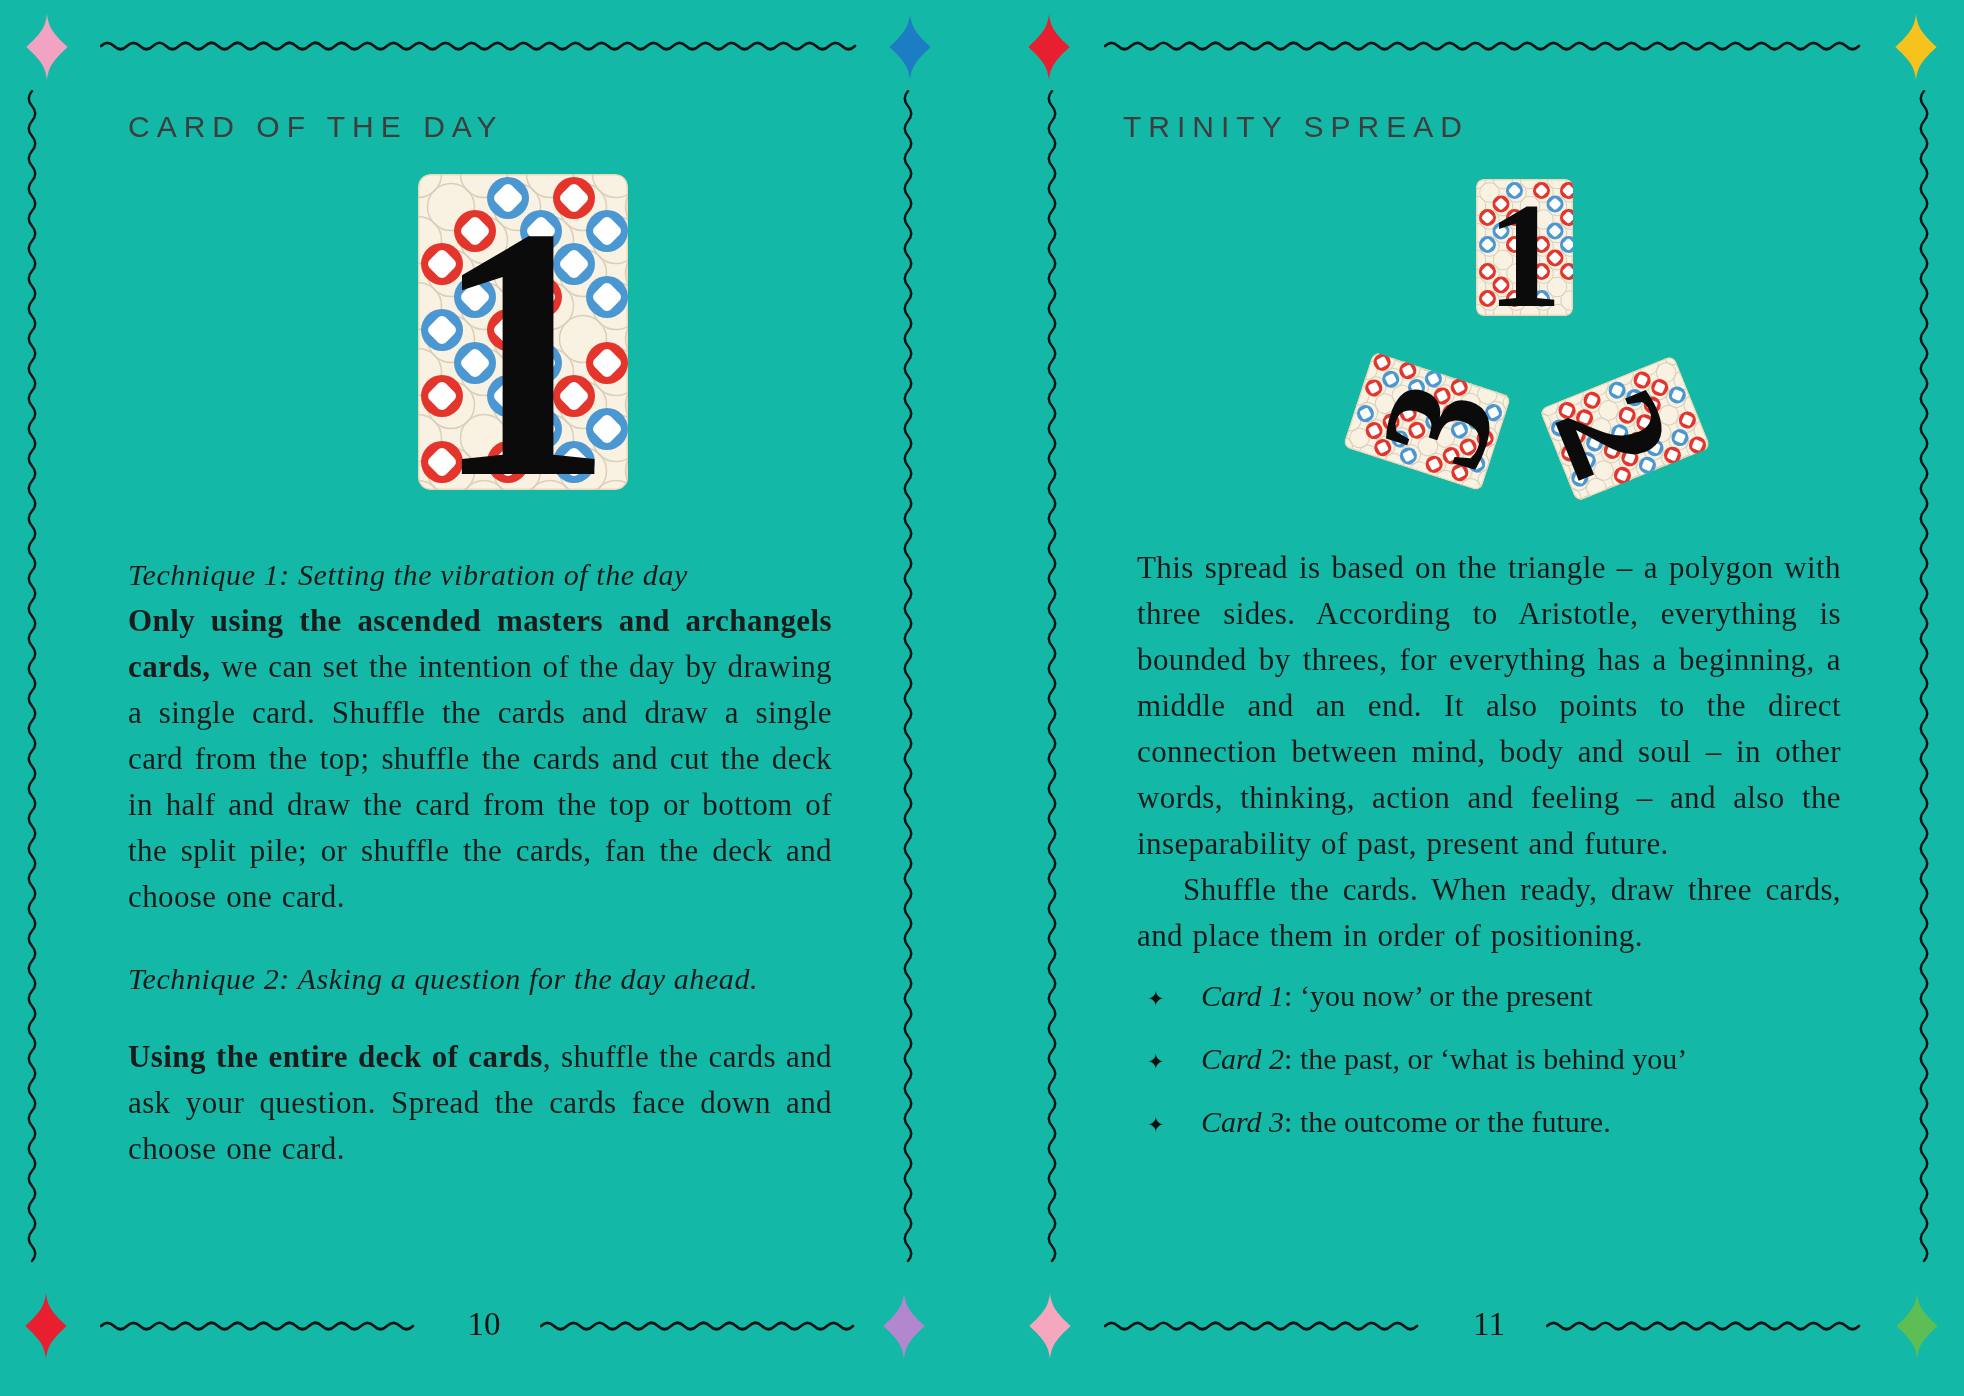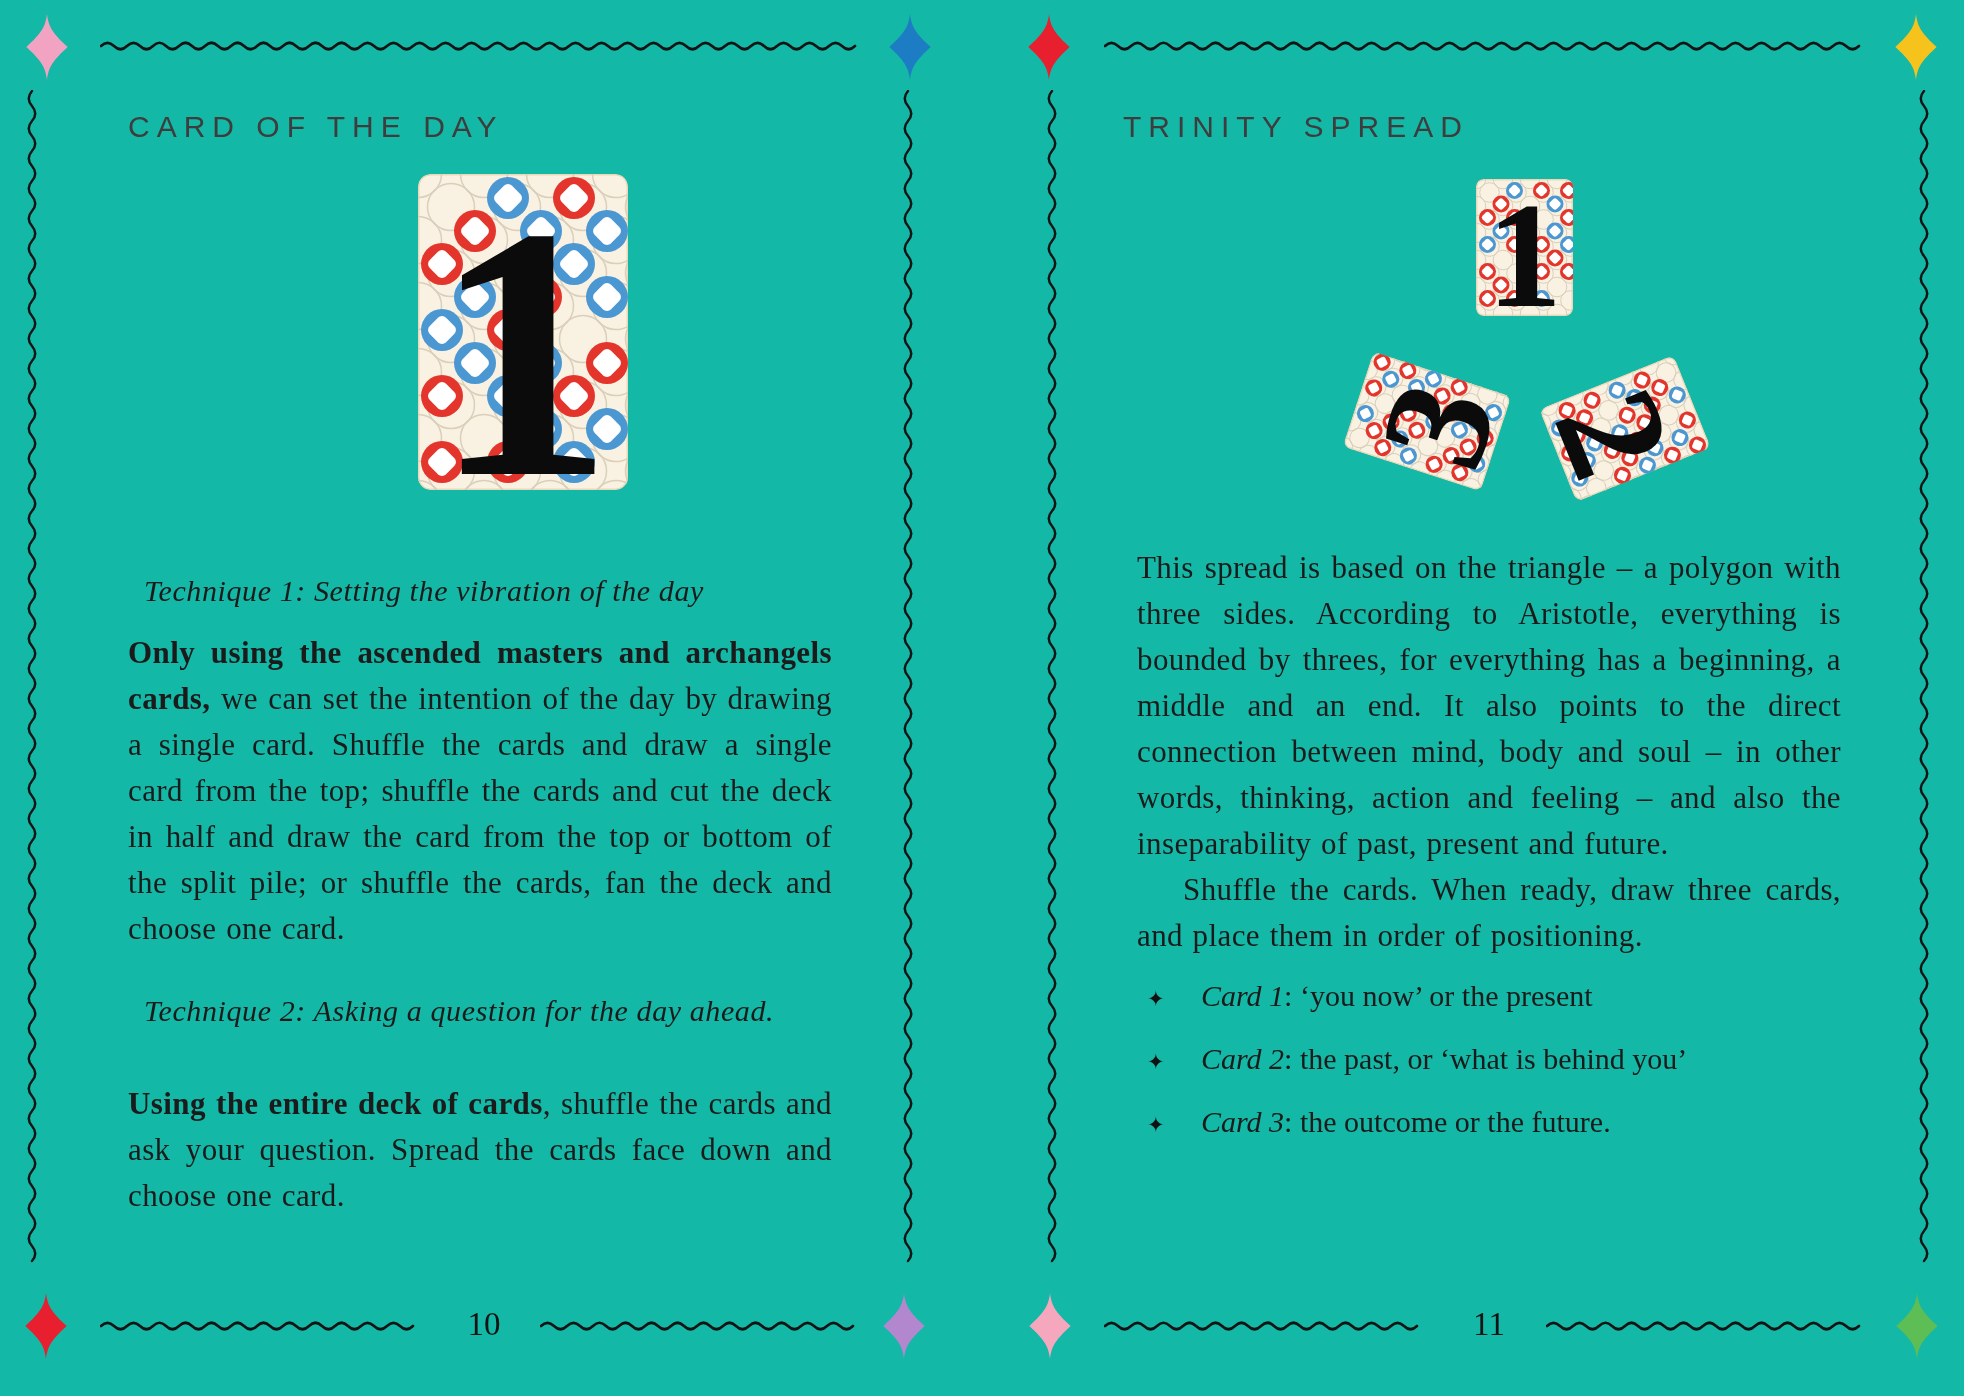--- a/index.html
+++ b/index.html
@@ -3,25 +3,25 @@
 <meta charset="utf-8">
 <style>
   html,body{margin:0;padding:0;background:#ffffff;}
   .spread{position:relative;width:1964px;height:1396px;background:#14b8a6;
           font-family:"Liberation Serif",serif;color:#1b1b1b;overflow:hidden;}
   
   .page-heading{position:absolute;font-family:"Liberation Sans",sans-serif;font-size:30px;
                 letter-spacing:7px;color:#3d3d3d;font-weight:400;white-space:nowrap;}
   
   .col{position:absolute;width:704px;}
-  .tech{font-style:italic;font-size:30px;line-height:46px;letter-spacing:.6px;margin:16px;}
+  .tech{font-style:italic;font-size:30px;line-height:46px;letter-spacing:.6px;margin:0;}
   .para{font-size:31px;line-height:46px;text-align:justify;text-align-last:left;
         letter-spacing:.4px;word-spacing:1.5px;margin:0;}
   .para strong{font-weight:bold;}
-  .mt1{} .mt2{margin-top:36px;font-style:italic;} .mt3{margin-top:47px;}
+  .mt1{} .mt2{margin-top:36px;font-style:italic;} .mt3{margin-top:32px;}
   .indent{text-indent:46px;}
   .bullets{list-style:none;margin:6px 0 0 0;padding:0;}
   .bullets li{display:flex;align-items:baseline;margin-top:14px;font-size:30px;line-height:46px;}
   .bullet-icon{width:54px;padding-left:10px;font-size:21px;flex:none;color:#111;}
   .bullet-label{font-style:italic;}
   
   .pagenum{position:absolute;top:1306px;width:120px;text-align:center;font-size:33px;color:#141414;}
   
   .star{position:absolute;width:42px;height:66px;}
   .star svg{width:100%;height:100%;display:block;}

